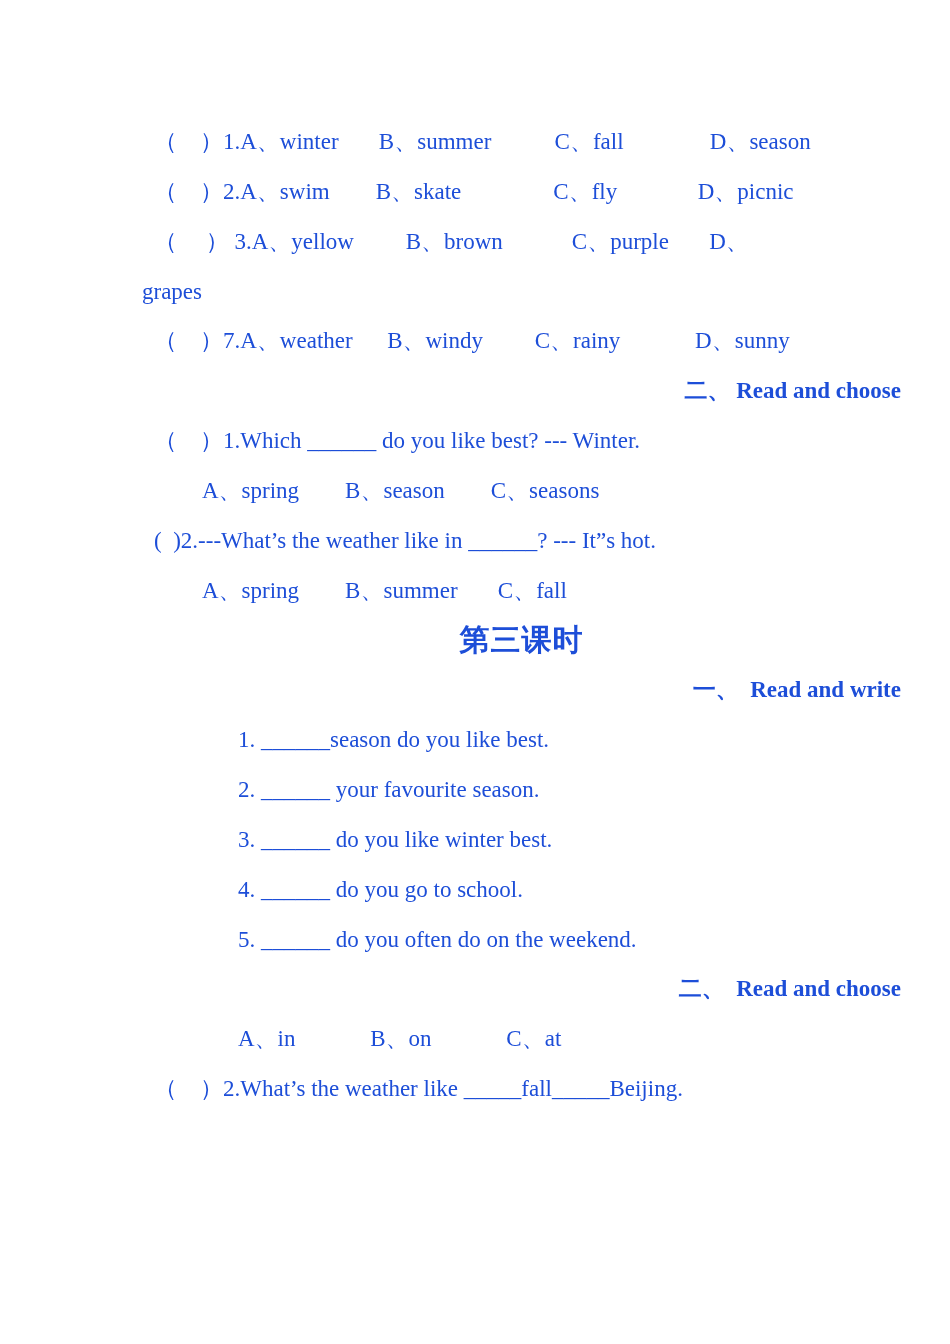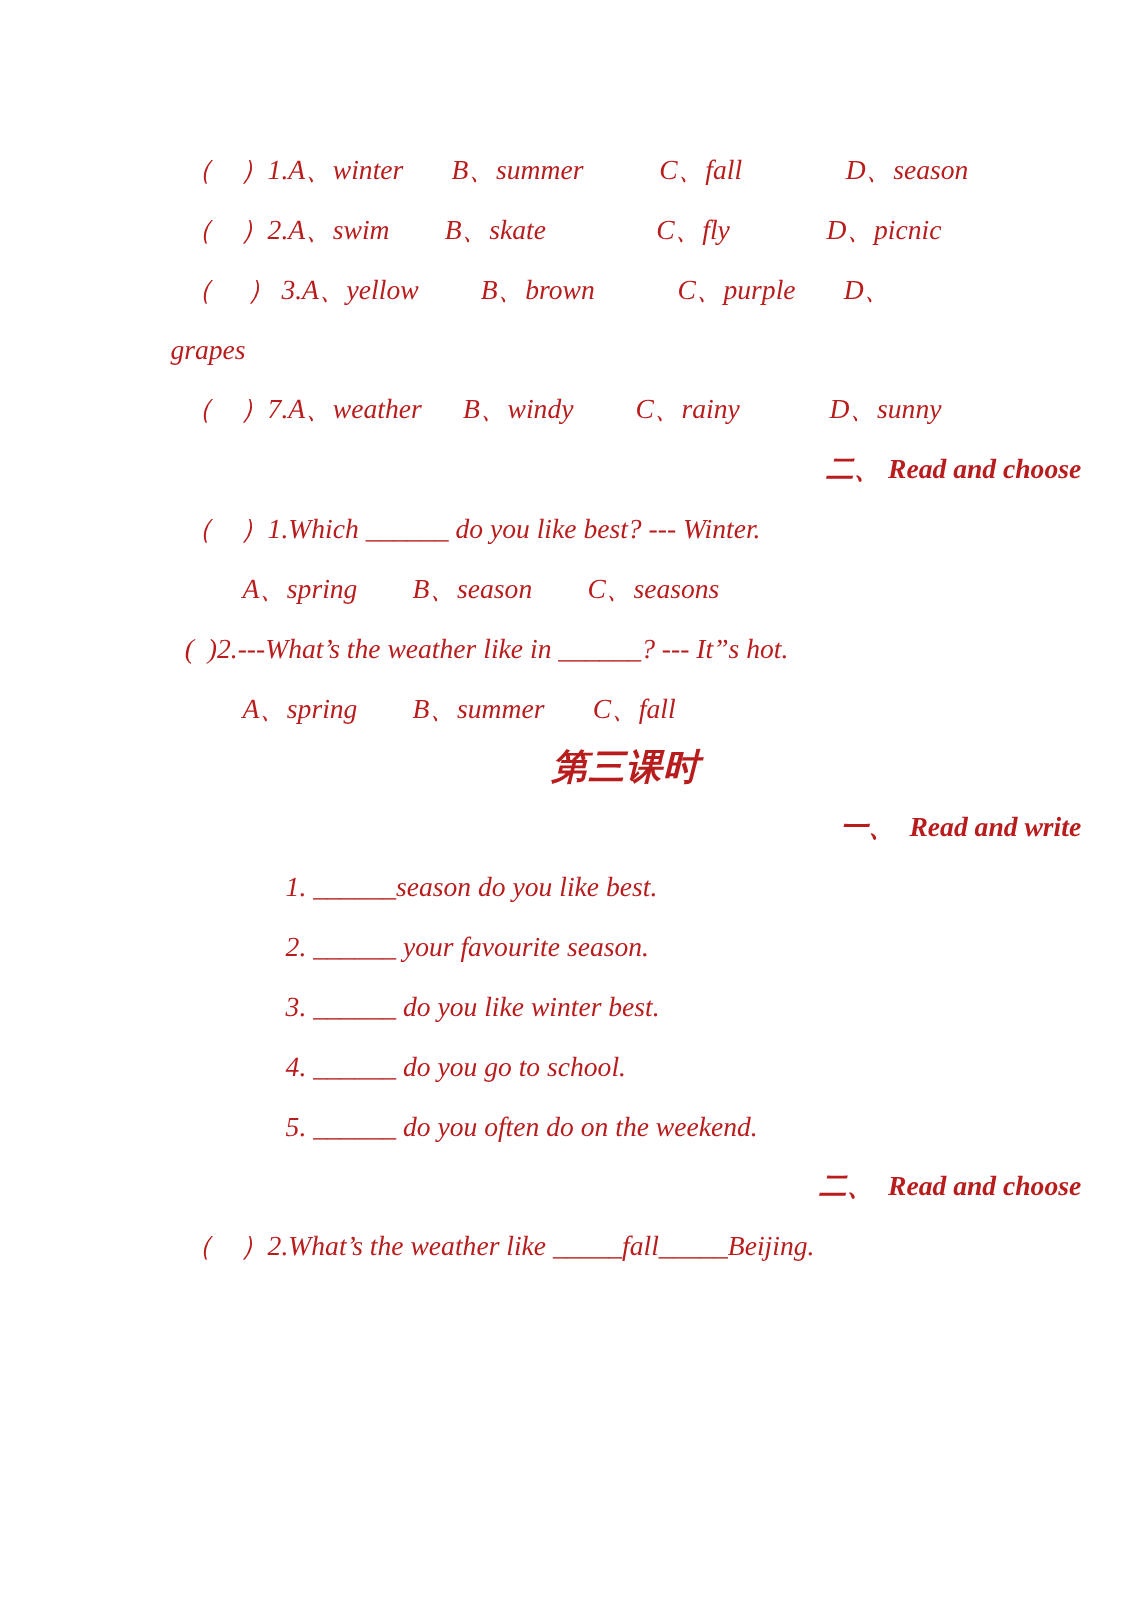--- a/index.html
+++ b/index.html
@@ -7,22 +7,21 @@
     width: 950px; height: 1344px;
     background: #ffffff;
     overflow: hidden;
   }
   .page {
     box-sizing: border-box;
     width: 950px; height: 1344px;
     padding: 117px 49px 0 142px;
     font-family: "Liberation Serif", "DejaVu Serif", serif;
     font-size: 23px;
-    color: #b91c1c;
-    font-style: italic;
+    color: #1d4ed8;
   }
   .line {
     height: 49.85px;
     line-height: 49.85px;
     white-space: pre;
   }
   .heading { font-weight: bold; text-align: right; }
   .title   {
     font-weight: bold;
     font-family: "DejaVu Sans", "Liberation Sans", sans-serif;
@@ -54,15 +53,16 @@
   <div class="line title">第三课时</div>
 
   <div class="line heading">一、  Read and write</div>
   <div class="line l-deep">1. ______season do you like best.</div>
   <div class="line l-deep">2. ______ your favourite season.</div>
   <div class="line l-deep">3. ______ do you like winter best.</div>
   <div class="line l-deep">4. ______ do you go to school.</div>
   <div class="line l-deep">5. ______ do you often do on the weekend.</div>
 
   <div class="line heading">二、  Read and choose</div>
+  <div class="line l-deep">A、in             B、on             C、at</div>
   <div class="line l-q">（　）2.What’s the weather like _____fall_____Beijing.</div>
 
 </div>
 
 </body></html>

